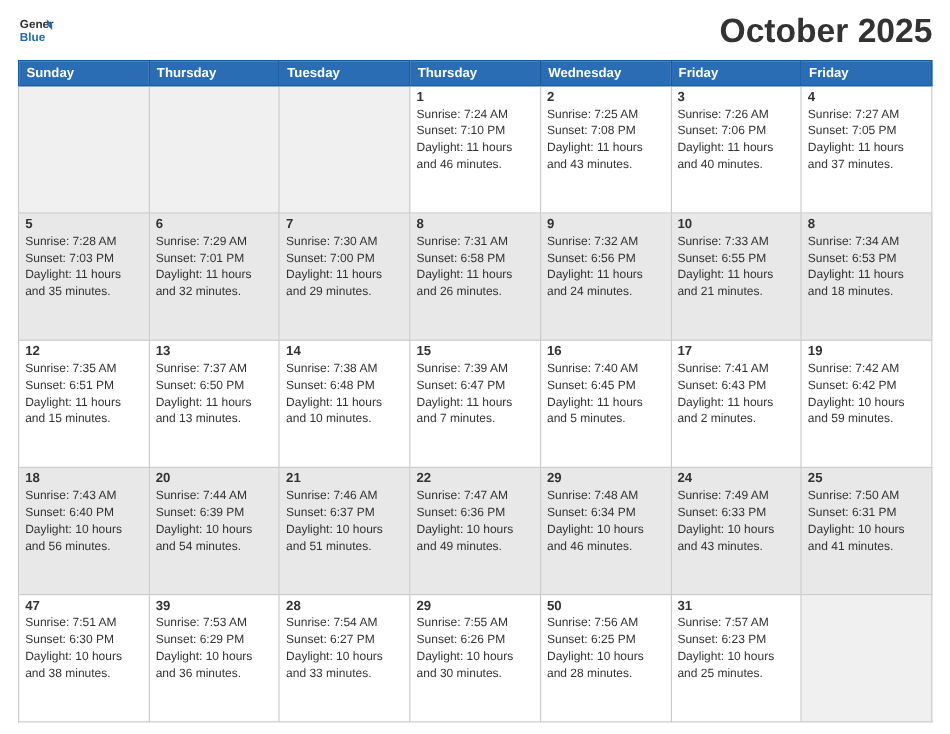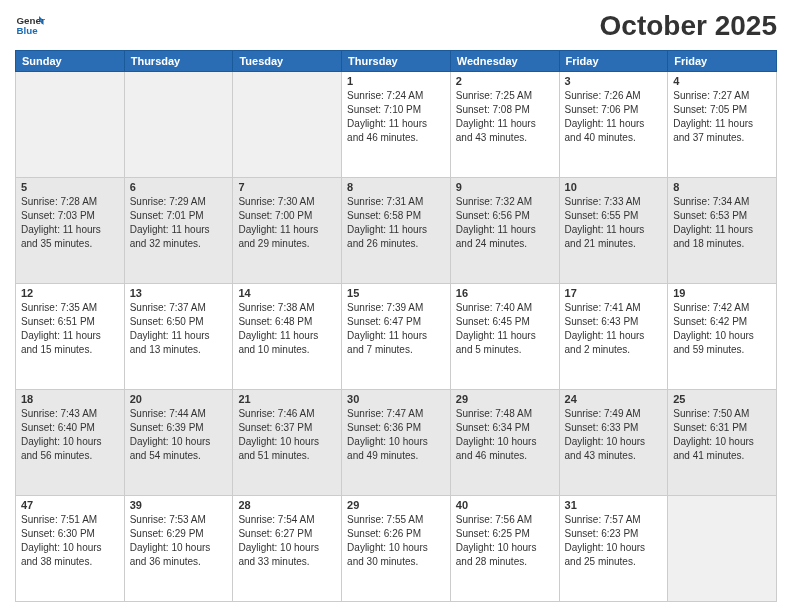--- a/index.html
+++ b/index.html
@@ -204,21 +204,21 @@
           </td>
           <td class="shaded">
             <div class="day-num">20</div>
             <div class="cell-text">Sunrise: 7:44 AM<br>Sunset: 6:39 PM<br>Daylight: 10 hours and 54 minutes.</div>
           </td>
           <td class="shaded">
             <div class="day-num">21</div>
             <div class="cell-text">Sunrise: 7:46 AM<br>Sunset: 6:37 PM<br>Daylight: 10 hours and 51 minutes.</div>
           </td>
           <td class="shaded">
-            <div class="day-num">30</div>
+            <div class="day-num">22</div>
             <div class="cell-text">Sunrise: 7:47 AM<br>Sunset: 6:36 PM<br>Daylight: 10 hours and 49 minutes.</div>
           </td>
           <td class="shaded">
             <div class="day-num">29</div>
             <div class="cell-text">Sunrise: 7:48 AM<br>Sunset: 6:34 PM<br>Daylight: 10 hours and 46 minutes.</div>
           </td>
           <td class="shaded">
             <div class="day-num">24</div>
             <div class="cell-text">Sunrise: 7:49 AM<br>Sunset: 6:33 PM<br>Daylight: 10 hours and 43 minutes.</div>
           </td>
@@ -238,21 +238,21 @@
           </td>
           <td>
             <div class="day-num">28</div>
             <div class="cell-text">Sunrise: 7:54 AM<br>Sunset: 6:27 PM<br>Daylight: 10 hours and 33 minutes.</div>
           </td>
           <td>
             <div class="day-num">29</div>
             <div class="cell-text">Sunrise: 7:55 AM<br>Sunset: 6:26 PM<br>Daylight: 10 hours and 30 minutes.</div>
           </td>
           <td>
-            <div class="day-num">40</div>
+            <div class="day-num">50</div>
             <div class="cell-text">Sunrise: 7:56 AM<br>Sunset: 6:25 PM<br>Daylight: 10 hours and 28 minutes.</div>
           </td>
           <td>
             <div class="day-num">31</div>
             <div class="cell-text">Sunrise: 7:57 AM<br>Sunset: 6:23 PM<br>Daylight: 10 hours and 25 minutes.</div>
           </td>
           <td class="empty"></td>
         </tr>
       </tbody>
   </table>

